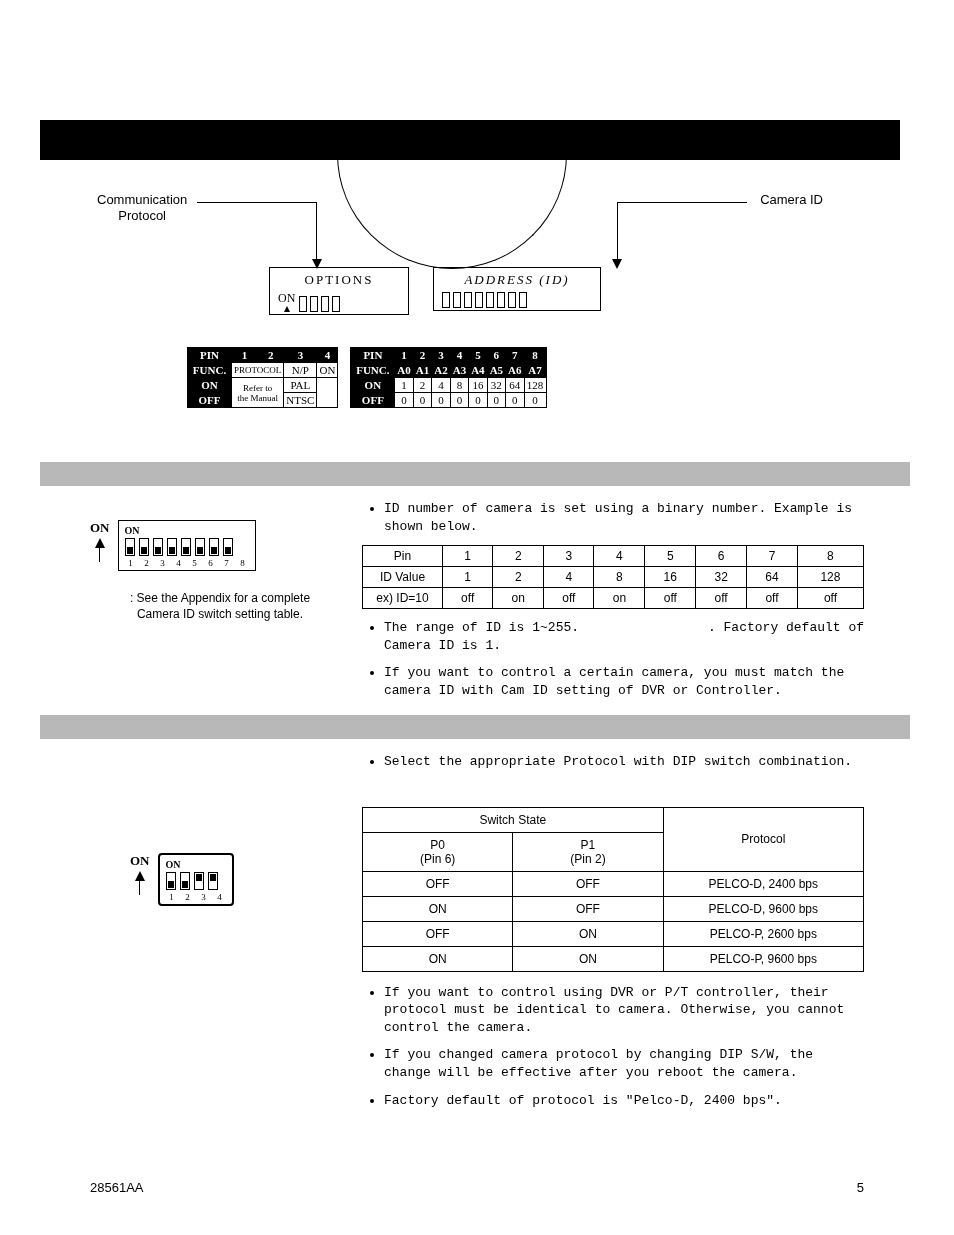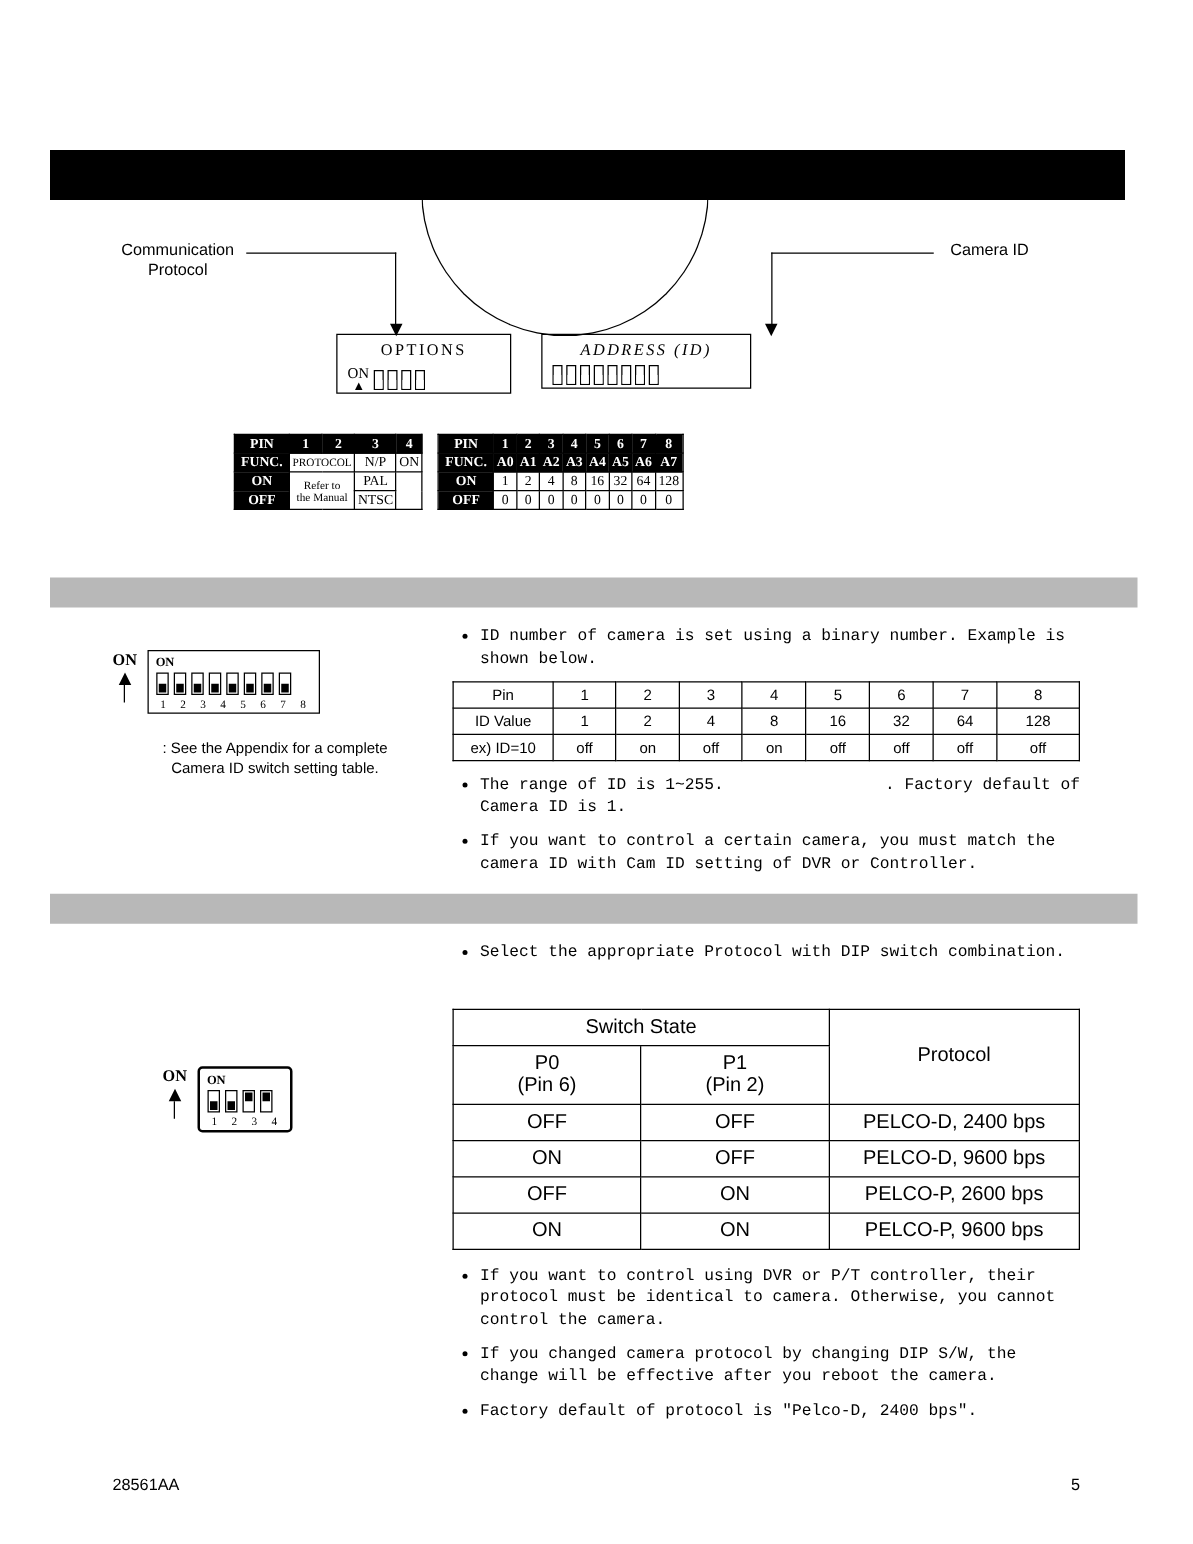--- a/index.html
+++ b/index.html
@@ -311,21 +311,21 @@
     text-align: center;
     padding: 3px 4px;
   }
   table.data th {
     font-weight: normal;
   }
 
   table.proto {
     border-collapse: collapse;
     width: 100%;
-    font-size: 16px;
+    font-size: 12px;
     margin-bottom: 12px;
     margin-top: 36px;
   }
   table.proto th, table.proto td {
     border: 1px solid #000;
     text-align: center;
     padding: 5px 4px;
     font-weight: normal;
   }
 

